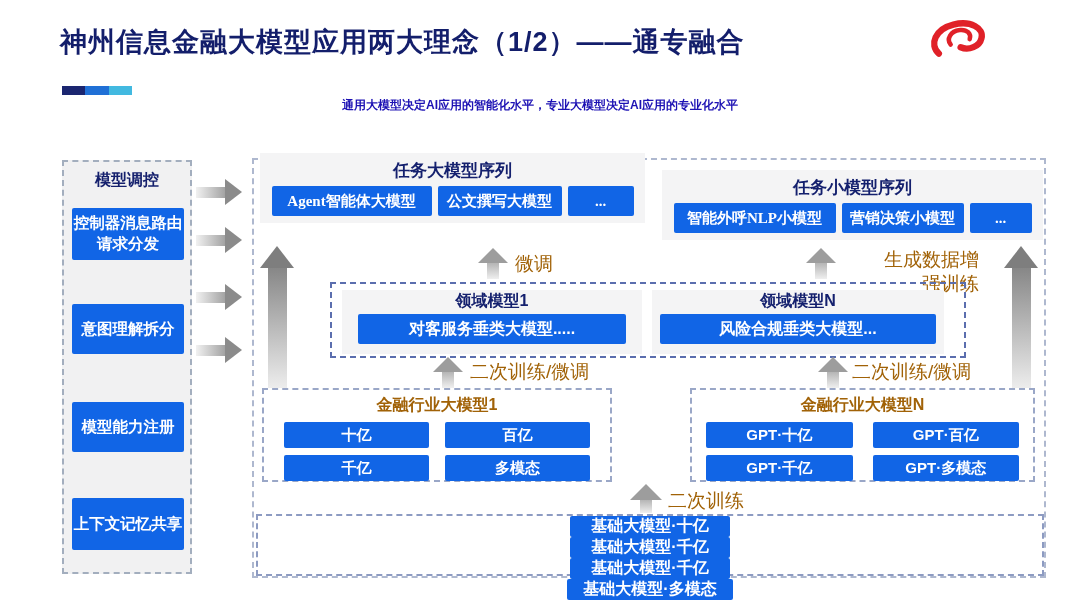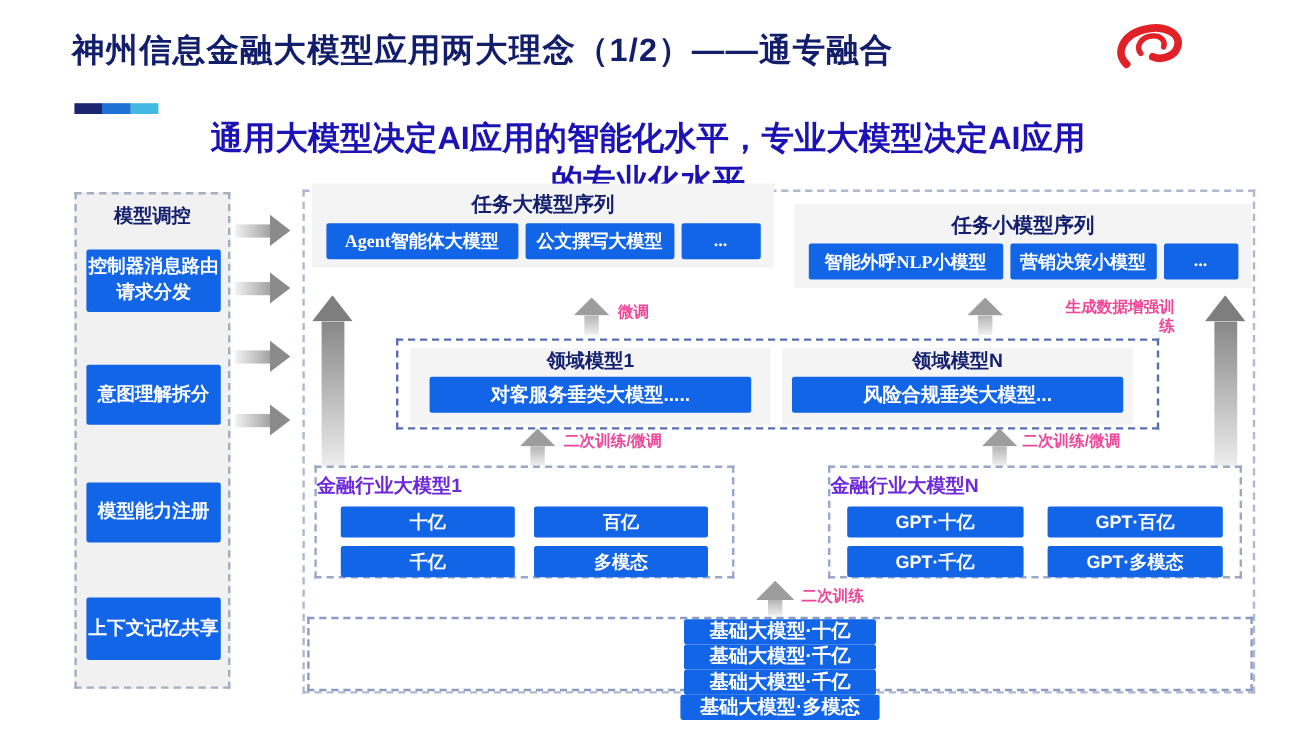--- a/index.html
+++ b/index.html
@@ -14,21 +14,21 @@
   .accent-bar{left:62px;top:86px;display:flex;height:9px;}
   .accent-bar .seg1{width:23px;background:#1b2670;}
   .accent-bar .seg2{width:24px;background:#2070d6;}
   .accent-bar .seg3{width:23px;background:#42b9e0;}
 
   .logo{left:928px;top:16px;display:flex;align-items:center;gap:8px;}
   .logo-text{display:flex;flex-direction:column;line-height:1.05;}
   .logo-brand{font-size:22px;font-weight:bold;font-style:italic;color:#e02128;letter-spacing:1px;}
   .logo-sub{font-size:13px;font-weight:bold;color:#3a4054;letter-spacing:3.5px;margin-top:3px;}
 
-  .subtitle{left:165px;top:97px;width:750px;text-align:center;font-size:27px;font-weight:bold;color:#1d12b4;}
+  .subtitle{left:165px;top:97px;width:750px;text-align:center;font-size:12px;font-weight:bold;color:#1d12b4;}
 
   
   .sidebar{left:62px;top:160px;width:130px;height:414px;background:#f1f1f2;border:2px dashed #a3aebe;box-sizing:border-box;}
   .sidebar-title{margin-top:8px;text-align:center;font-size:16px;font-weight:bold;color:#15206d;}
   .side-btn{position:absolute;left:8px;width:112px;background:#1165e6;color:#ffffff;
     font-size:15.5px;font-weight:bold;line-height:1.35;border-radius:2px;}
 
   .chip{background:#1165e6;color:#ffffff;font-weight:bold;border-radius:2px;}
 
   
@@ -37,36 +37,36 @@
   .h-head{width:17px;height:26px;background:#8b8b8b;clip-path:polygon(0 0,100% 50%,0 100%);}
 
   .v-arrow{position:absolute;display:flex;flex-direction:column;align-items:center;width:34px;}
   .v-head{width:34px;height:22px;background:#7e7e7e;clip-path:polygon(50% 0,100% 100%,0 100%);}
   .v-shaft{width:19px;flex:1;background:linear-gradient(to bottom,#878787,#f0f0f0);}
 
   .s-arrow{position:absolute;display:flex;flex-direction:column;align-items:center;width:30px;}
   .s-head{width:30px;height:15px;background:#9d9d9d;clip-path:polygon(50% 0,100% 100%,0 100%);}
   .s-shaft{width:12px;height:16px;background:linear-gradient(to bottom,#b5b5b5,#efefef);}
 
-  .gray-label{position:absolute;color:#ec4899;font-weight:bold;font-size:13px;line-height:1.25;}
+  .gray-label{position:absolute;color:#a16207;font-weight:normal;font-size:19px;line-height:1.25;}
 
   
   .outer-rect{left:252px;top:158px;width:794px;height:420px;border:2px dashed #aeb8cf;box-sizing:border-box;}
   .group-panel{background:#f4f4f5;}
   .group-title{margin-top:6px;text-align:center;font-size:17px;font-weight:bold;color:#14206e;}
   .chip-row{display:flex;justify-content:center;gap:6px;margin-top:4px;}
   .chip-row .chip{height:30px;font-size:15px;display:flex;align-items:center;justify-content:center;font-family:Liberation Serif, serif;}
 
   .domain-wrap{left:330px;top:282px;width:636px;height:76px;border:2px dashed #5b6eae;box-sizing:border-box;}
   .domain-panel{position:absolute;top:6px;height:64px;background:#f4f4f5;}
   .domain-title{margin-top:1px;text-align:center;font-size:16px;font-weight:bold;color:#14206e;}
   .domain-chip{height:30px;margin:2px auto 0 auto;font-size:16px;display:flex;align-items:center;justify-content:center;}
 
   .industry-box{border:2px dashed #9aa7c7;box-sizing:border-box;background:#ffffff;}
-  .industry-title{margin-top:5px;text-align:left;font-size:16px;font-weight:bold;color:#6d28d9;}
+  .industry-title{margin-top:5px;text-align:center;font-size:16px;font-weight:bold;color:#a16207;}
   .industry-grid{display:grid;grid-template-columns:1fr 1fr;row-gap:7px;margin-top:6px;}
   .industry-grid .chip{height:26px;font-size:15px;display:flex;align-items:center;justify-content:center;}
 
   .base-wrap{left:256px;top:514px;width:788px;height:62px;border:2px dashed #8d9bc2;box-sizing:border-box;
     display:flex;align-items:center;justify-content:space-between;padding:0 12px;flex-direction:column;}
   .base-wrap .chip{height:34px;font-size:16px;display:flex;align-items:center;justify-content:center;}
 </style>
 </head>
 <body>
 

